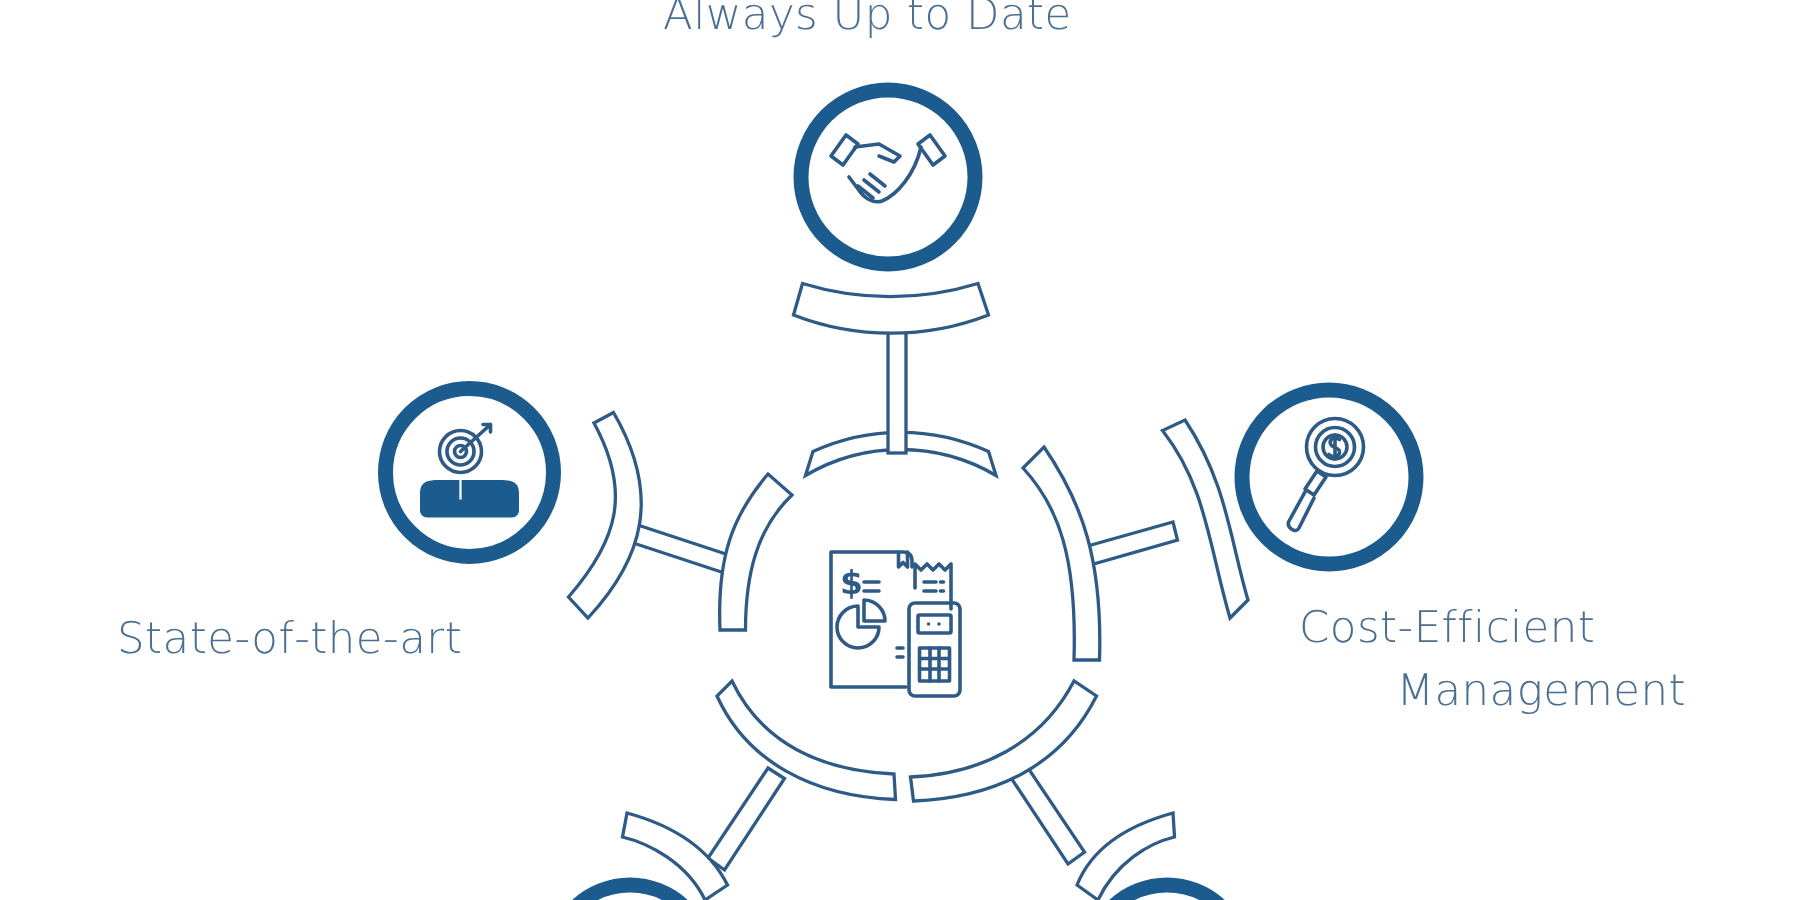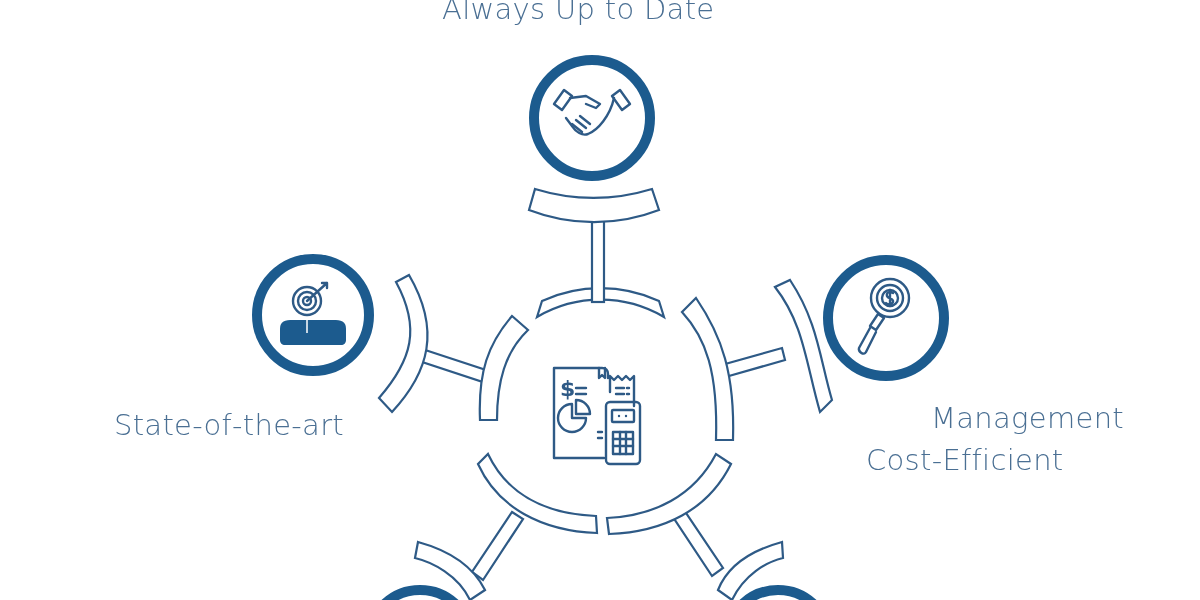--- a/index.html
+++ b/index.html
@@ -120,18 +120,18 @@
     <path class="ico" d="M 23,2 L 23,2 M 30,2 L 30,2"></path>
     <rect class="ico" x="17" y="18" width="20" height="22"></rect>
     <path class="ico" d="M 24,18 L 24,40 M 30,18 L 30,40 M 17,25 L 37,25 M 17,32 L 37,32"></path>
   </g>
 </svg>
 
 <div class="label" id="label-top">
   <span>Always Up to Date</span>
 </div>
 <div class="label" id="label-left">
-  <span style="text-align:center">State-of-the-art</span>
+  <span style="text-align:left">State-of-the-art</span>
 </div>
 <div class="label" id="label-right">
+  <span style="text-align:left">Cost-Efficient</span>
   <span>Management</span>
-  <span style="text-align:left">Cost-Efficient</span>
 </div>
 
 </body></html>

